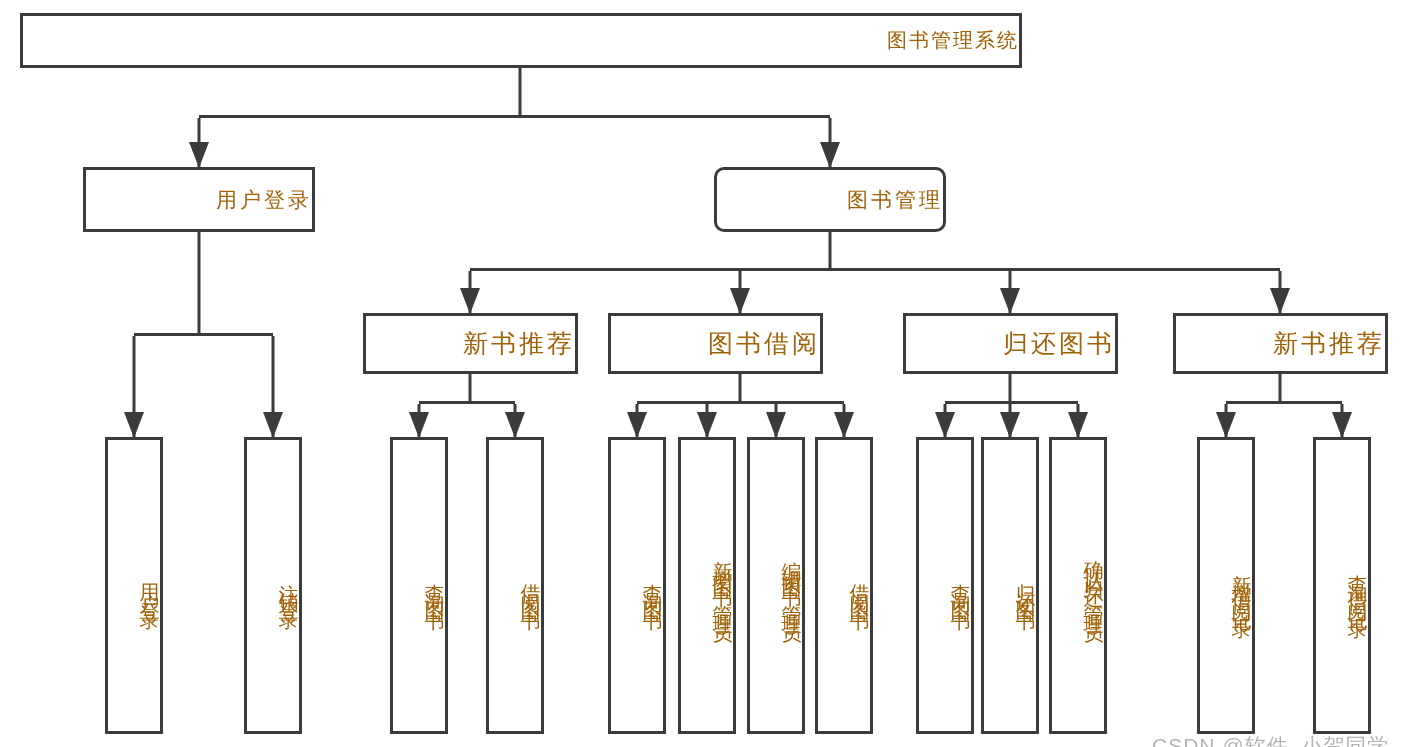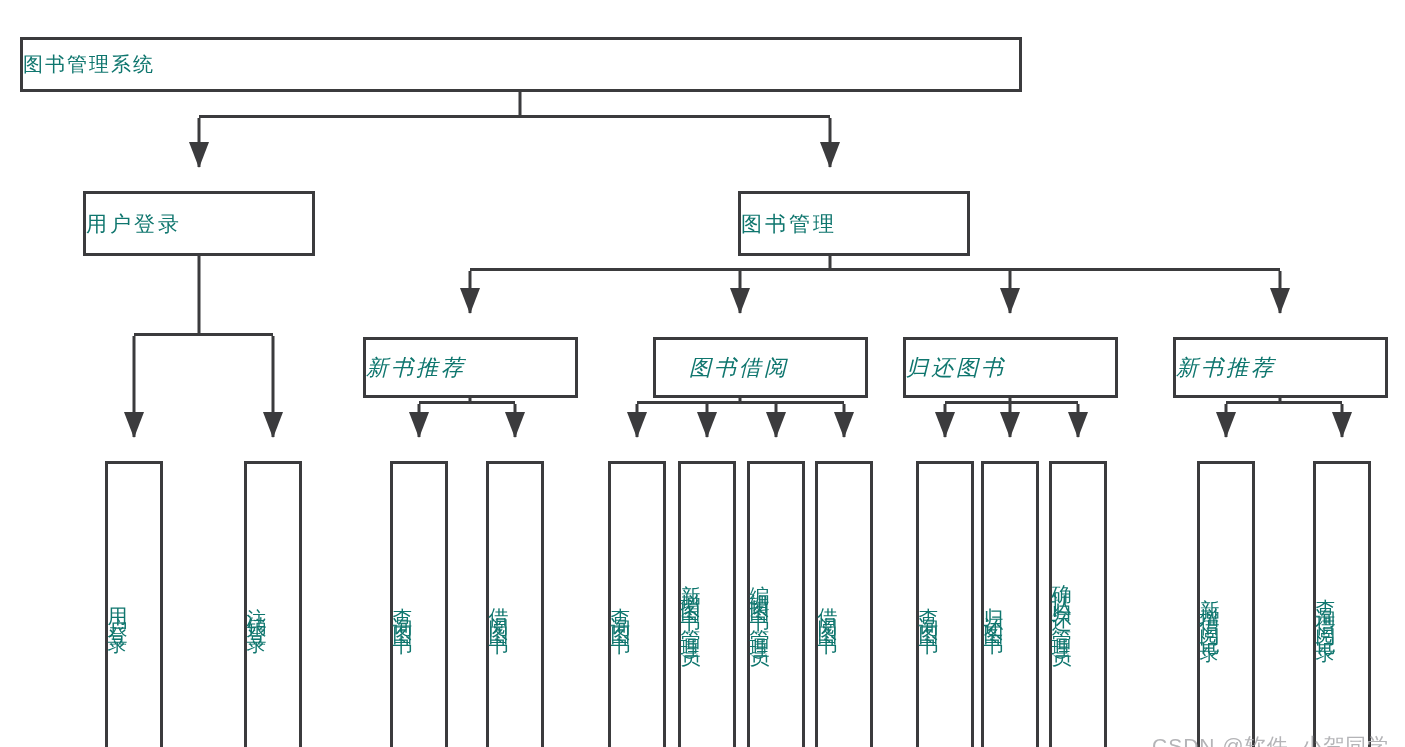--- a/index.html
+++ b/index.html
@@ -14,38 +14,37 @@
   svg.connectors {
     position: absolute;
     left: 0; top: 0;
     z-index: 1;
   }
   .box {
     position: absolute;
     box-sizing: border-box;
     background: #ffffff;
     border: 3px solid #3b3b3d;
-    color: #0f766e;
+    color: #a16207;
     display: flex;
     align-items: center;
-    justify-content: flex-start;
+    justify-content: flex-end;
     z-index: 2;
     text-align: center;
-    margin-top: 24px;
   }
   .root-box {
     left: 20px; top: 13px; width: 1002px; height: 55px;
     font-size: 20px; letter-spacing: 2px;
   }
   .lv2 { top: 167px; width: 232px; height: 65px; font-size: 21px; letter-spacing: 3px; }
   .lv2.pos-user  { left: 83px; }
-  .lv2.pos-mgmt  { left: 738px; }
-  .lv3 { top: 313px; width: 215px; height: 61px; font-size: 22px; letter-spacing: 3px; font-style: italic; }
+  .lv2.pos-mgmt  { left: 714px; border-radius: 10px; }
+  .lv3 { top: 313px; width: 215px; height: 61px; font-size: 25px; letter-spacing: 3px; }
   .lv3.pos-1 { left: 363px; }
-  .lv3.pos-2 { left: 653px; padding-left: 33px; }
+  .lv3.pos-2 { left: 608px; padding-left: 33px; }
   .lv3.pos-3 { left: 903px; }
   .lv3.pos-4 { left: 1173px; }
   .leaf { top: 437px; width: 58px; height: 297px; }
   .leaf span {
     writing-mode: vertical-rl;
     text-orientation: mixed;
     font-size: 20px;
     letter-spacing: 9px;
     line-height: 1;
     white-space: nowrap;

